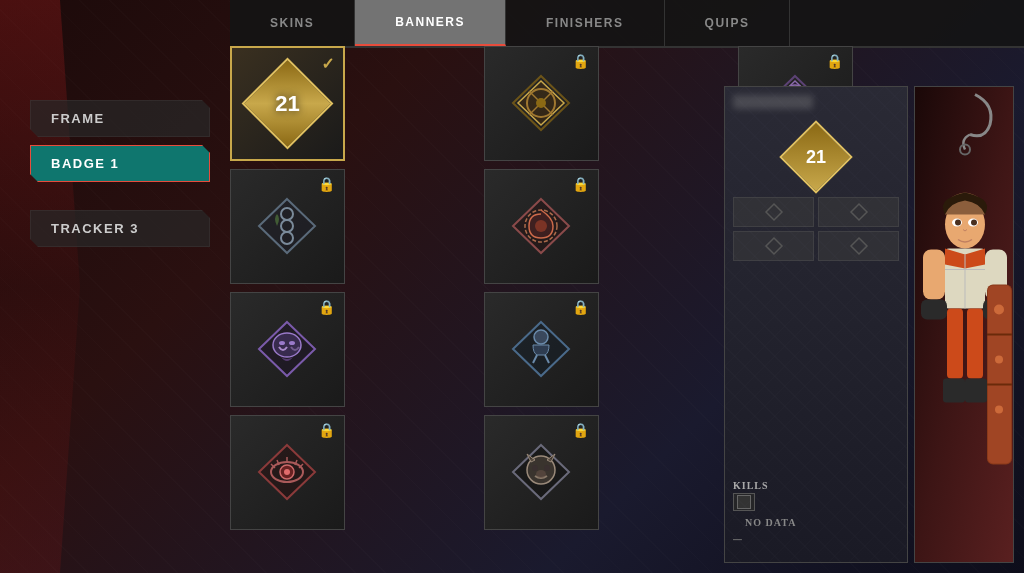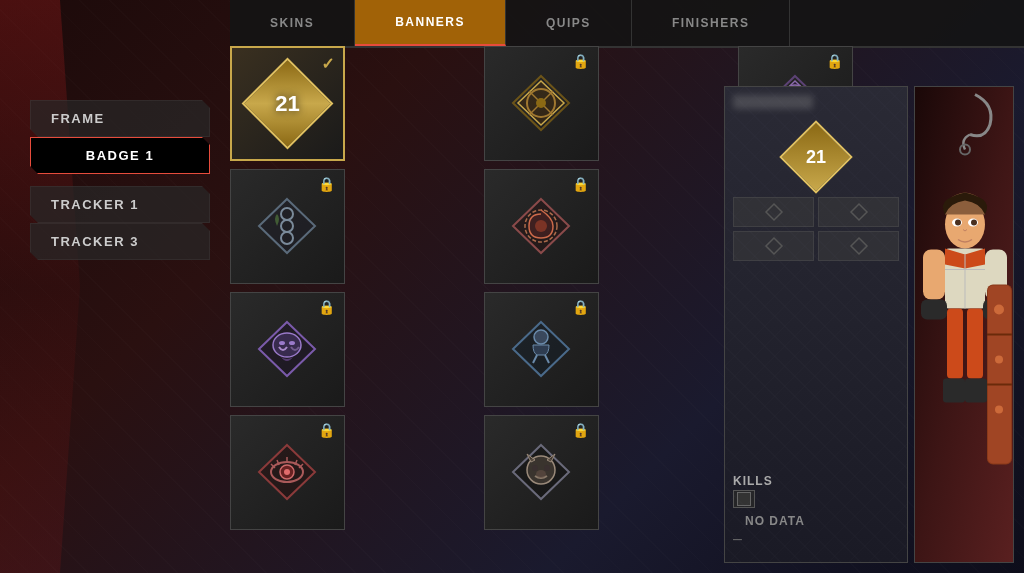--- a/index.html
+++ b/index.html
@@ -64,53 +64,52 @@
       font-weight: 700;
       letter-spacing: 1.5px;
       color: #888;
       cursor: pointer;
       border-right: 1px solid #333;
       text-transform: uppercase;
     }
 
     .tab.active {
       color: #fff;
-      background: #a16207;
+      background: #737373;
       border-bottom: 2px solid #e74c3c;
     }
 
     
     .sidebar {
       position: absolute;
       left: 30px;
       top: 100px;
       width: 180px;
       display: flex;
       flex-direction: column;
-      gap: 0;
+      gap: 8px;
     }
 
     .sidebar-item {
       padding: 10px 20px;
       background: rgba(40,40,40,0.7);
       color: #ccc;
       font-size: 13px;
       font-weight: 700;
       letter-spacing: 1.5px;
       text-transform: uppercase;
       cursor: pointer;
       border: 1px solid rgba(255,255,255,0.05);
       clip-path: polygon(0 0, calc(100% - 8px) 0, 100% 8px, 100% 100%, 8px 100%, 0 calc(100% - 8px));
     }
 
     .sidebar-item.active {
-      background: #000000;
+      background: #0f766e;
       color: #fff;
       border-color: #e74c3c;
-      text-align: center;
     }
 
     .sidebar-divider {
       height: 12px;
     }
 
     
     .grid-scroll {
       position: absolute;
       right: 10px;
@@ -272,25 +271,26 @@
     .banner-stats {
       margin-top: auto;
       padding-top: 8px;
     }
 
     .stat-row {
       margin-bottom: 6px;
     }
 
     .stat-label {
-      font-size: 12px;
+      font-size: 10px;
       color: #aaa;
       font-weight: 700;
       letter-spacing: 1px;
       text-transform: uppercase;
+      font-family: Liberation Serif, serif;
     }
 
     .stat-value-box {
       width: 22px;
       height: 18px;
       background: rgba(40,40,40,0.8);
       border: 1px solid #555;
       display: flex;
       align-items: center;
       justify-content: center;
@@ -359,29 +359,28 @@
 </head>
 <body>
 
 <div class="bg"></div>
 <div class="bg-pattern"></div>
 <div class="left-shape"></div>
 
 <div class="top-tabs">
   <div class="tab">SKINS</div>
   <div class="tab active">BANNERS</div>
+  <div class="tab">FINISHERS</div>
   <div class="tab">QUIPS</div>
-  <div class="tab">FINISHERS</div>
 </div>
 
 <div class="sidebar">
   <div class="sidebar-item">FRAME</div>
   <div class="sidebar-item active">BADGE 1</div>
   <div class="sidebar-divider"></div>
-  <div class="sidebar-item">TRACKER 1</div>
   <div class="sidebar-item">TRACKER 3</div>
 </div>
 
 <div class="main-content">
 
   <div style="position:relative; flex:1; padding: 10px 20px 10px 10px; overflow:hidden;">
     <div class="badge-grid">
 
       <div class="badge-cell selected">
         <span class="check-icon">✓</span>

